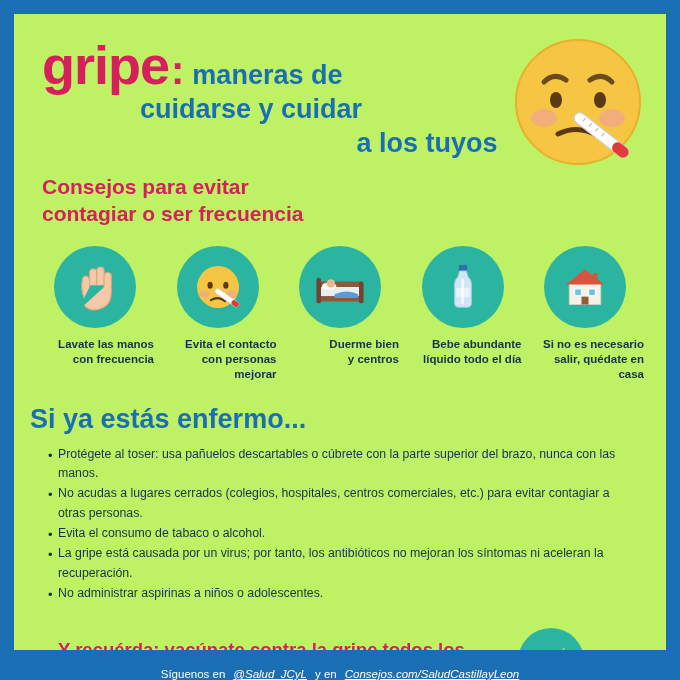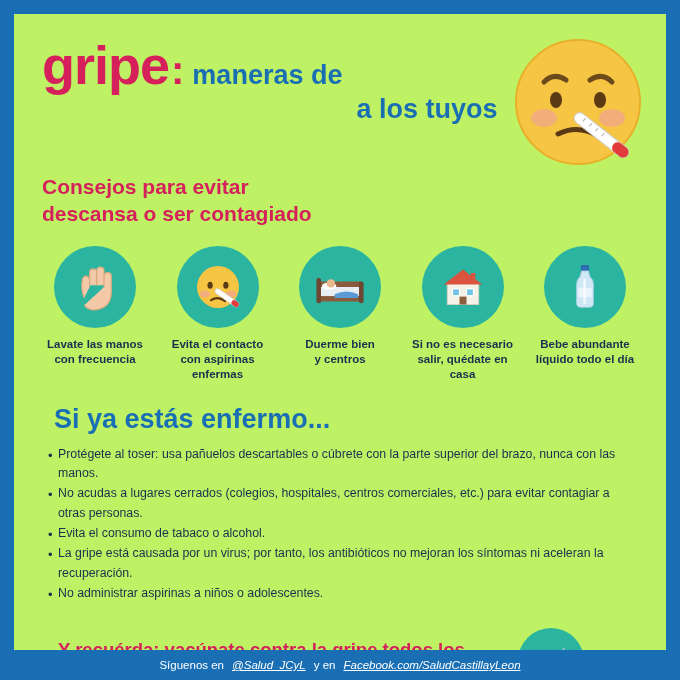--- a/index.html
+++ b/index.html
@@ -112,28 +112,29 @@
     display: flex;
     align-items: center;
     justify-content: center;
     overflow: hidden;
   }
   .tip-label {
     font-size: 11.5px;
     font-weight: bold;
     color: #16324f;
     line-height: 1.3;
+    text-align: right;
   }
 
   
   .sick-title {
     font-size: 27px;
     font-weight: bold;
     color: #1a6fb4;
-    padding: 22px 0 0 40px;
+    padding: 22px 0 0 16px;
   }
   .bullets {
     padding: 10px 34px 0 34px;
   }
   .bullets li {
     list-style: none;
     font-size: 12.3px;
     color: #16324f;
     line-height: 1.62;
     position: relative;
@@ -172,40 +173,41 @@
 
   
   .footer {
     position: absolute;
     left: 0; right: 0; bottom: 0;
     height: 30px;
     background: #1a6fb4;
     color: #ffffff;
     font-size: 11.5px;
     display: flex;
-    align-items: center;
+    align-items: flex-end;
     justify-content: center;
     gap: 8px;
   }
   .footer a { color: #ffffff; text-decoration: underline; font-style: italic; }
   .footer span { text-decoration: none; }
   .u { text-decoration: underline; }
 </style>
 </head>
 <body>
 
 <div class="poster">
   <div class="inner">
 
     <div class="header">
       <div class="title-line1">
         <span class="gripe">gripe</span>
         <span class="colon">:</span>
         <span class="maneras">maneras de</span>
       </div>
+      <div class="title-line2">cuidarse y cuidar</div>
       <div class="title-line3">a los tuyos</div>
 
       <svg class="face-emoji" viewBox="0 0 128 128">
         <circle cx="64" cy="64" r="62" fill="#f7c544"></circle>
         <circle cx="64" cy="64" r="62" fill="none" stroke="#e8b029" stroke-width="2"></circle>
         <ellipse cx="30" cy="80" rx="13" ry="9" fill="#f0a58c" opacity="0.75"></ellipse>
         <ellipse cx="98" cy="80" rx="13" ry="9" fill="#f0a58c" opacity="0.75"></ellipse>
         <path d="M30 44 q10 -10 22 -2" stroke="#6b4a1c" stroke-width="5" fill="none" stroke-linecap="round"></path>
         <path d="M98 44 q-10 -10 -22 -2" stroke="#6b4a1c" stroke-width="5" fill="none" stroke-linecap="round"></path>
         <ellipse cx="42" cy="62" rx="6" ry="8" fill="#5a3a14"></ellipse>
@@ -217,21 +219,21 @@
           <line x1="66" y1="88" x2="66" y2="92" stroke="#b8b8b8" stroke-width="1.2"></line>
           <line x1="74" y1="88" x2="74" y2="92" stroke="#b8b8b8" stroke-width="1.2"></line>
           <line x1="82" y1="88" x2="82" y2="92" stroke="#b8b8b8" stroke-width="1.2"></line>
           <line x1="90" y1="88" x2="90" y2="92" stroke="#b8b8b8" stroke-width="1.2"></line>
         </g>
       </svg>
     </div>
 
     <div class="subtitle">
       <div>Consejos para evitar</div>
-      <div>descansa o ser contagiado</div>
+      <div>contagiar o ser frecuencia</div>
     </div>
 
     <div class="tips-row">
 
       <div class="tip">
         <div class="circle">
           <svg viewBox="0 0 64 64" width="58" height="58">
             <path d="M20 44 q-4 -10 -2 -20 q1 -5 5 -4 q3 1 3 6 l0 6" fill="#f3c9a8" stroke="#d9a87e" stroke-width="1.2"></path>
             <path d="M26 30 l0 -14 q0 -4 4 -4 q4 0 4 4 l0 14" fill="#f3c9a8" stroke="#d9a87e" stroke-width="1.2"></path>
             <path d="M34 30 l0 -16 q0 -4 4 -4 q4 0 4 4 l0 16" fill="#f3c9a8" stroke="#d9a87e" stroke-width="1.2"></path>
@@ -254,21 +256,21 @@
             <ellipse cx="41" cy="30" rx="3" ry="4" fill="#5a3a14"></ellipse>
             <path d="M24 47 q8 -5 16 1" stroke="#5a3a14" stroke-width="2.5" fill="none" stroke-linecap="round"></path>
             <g transform="rotate(35 40 44)">
               <rect x="26" y="40" width="32" height="6" rx="3" fill="#ffffff" stroke="#cfcfcf" stroke-width="0.8"></rect>
               <rect x="49" y="40" width="9" height="6" rx="3" fill="#e23b3b"></rect>
             </g>
           </svg>
         </div>
         <div class="tip-label">
           <span>Evita el contacto</span><br>
-          <span>con aspirinas enfermas</span>
+          <span>con personas mejorar</span>
         </div>
       </div>
 
       <div class="tip">
         <div class="circle">
           <svg viewBox="0 0 64 64" width="58" height="58">
             <rect x="8" y="26" width="48" height="22" rx="2" fill="#8b5a3c"></rect>
             <rect x="10" y="32" width="44" height="10" fill="#e8eef2"></rect>
             <rect x="6" y="22" width="5" height="28" rx="2" fill="#6e4530"></rect>
             <rect x="53" y="26" width="5" height="24" rx="2" fill="#6e4530"></rect>
@@ -278,47 +280,47 @@
           </svg>
         </div>
         <div class="tip-label">
           <span>Duerme bien</span><br>
           <span>y centros</span>
         </div>
       </div>
 
       <div class="tip">
         <div class="circle">
+          <svg viewBox="0 0 64 64" width="54" height="54">
+            <rect x="27" y="6" width="10" height="7" rx="1.5" fill="#2f6fb0"></rect>
+            <path d="M28 13 l8 0 l2 7 q4 3 4 9 l0 22 q0 5 -5 5 l-10 0 q-5 0 -5 -5 l0 -22 q0 -6 4 -9 z" fill="#cfe7f5" stroke="#a9cde4" stroke-width="1"></path>
+            <rect x="24" y="33" width="16" height="11" fill="#eaf4fb" opacity="0.9"></rect>
+            <rect x="30" y="22" width="3" height="30" fill="#ffffff" opacity="0.7"></rect>
+          </svg>
+        </div>
+        <div class="tip-label">
+          <span>Bebe abundante</span><br>
+          <span>líquido todo el día</span>
+        </div>
+      </div>
+
+      <div class="tip">
+        <div class="circle">
           <svg viewBox="0 0 64 64" width="56" height="56">
             <rect x="14" y="28" width="36" height="24" fill="#f4f1e6" stroke="#d8d2bf" stroke-width="1"></rect>
             <path d="M10 29 L32 12 L54 29 Z" fill="#d9533f"></path>
             <rect x="20" y="34" width="8" height="8" fill="#6fc3e8" stroke="#ffffff" stroke-width="1.5"></rect>
             <rect x="36" y="34" width="8" height="8" fill="#6fc3e8" stroke="#ffffff" stroke-width="1.5"></rect>
             <rect x="28" y="43" width="8" height="9" fill="#8d5e3c"></rect>
             <rect x="41" y="16" width="5" height="10" fill="#d9533f"></rect>
           </svg>
         </div>
         <div class="tip-label">
           <span>Si no es necesario</span><br>
           <span>salir, quédate en casa</span>
-        </div>
-      </div>
-
-      <div class="tip">
-        <div class="circle">
-          <svg viewBox="0 0 64 64" width="54" height="54">
-            <rect x="27" y="6" width="10" height="7" rx="1.5" fill="#2f6fb0"></rect>
-            <path d="M28 13 l8 0 l2 7 q4 3 4 9 l0 22 q0 5 -5 5 l-10 0 q-5 0 -5 -5 l0 -22 q0 -6 4 -9 z" fill="#cfe7f5" stroke="#a9cde4" stroke-width="1"></path>
-            <rect x="24" y="33" width="16" height="11" fill="#eaf4fb" opacity="0.9"></rect>
-            <rect x="30" y="22" width="3" height="30" fill="#ffffff" opacity="0.7"></rect>
-          </svg>
-        </div>
-        <div class="tip-label">
-          <span>Bebe abundante</span><br>
-          <span>líquido todo el día</span>
         </div>
       </div>
 
     </div>
 
     <div class="sick-title">Si ya estás enfermo...</div>
     <ul class="bullets">
       <li>Protégete al toser: usa pañuelos descartables o cúbrete con la parte superior del brazo, nunca con las manos.</li>
       <li>No acudas a lugares cerrados (colegios, hospitales, centros comerciales, etc.) para evitar contagiar a otras personas.</li>
       <li>Evita el consumo de tabaco o alcohol.</li>
@@ -341,17 +343,17 @@
             <line x1="36" y1="29" x2="36" y2="33" stroke="#9cc0da" stroke-width="1"></line>
           </g>
         </svg>
       </div>
     </div>
 
     <div class="footer">
       <span>Síguenos en </span>
         <a class="u" href="#">@Salud_JCyL</a>
         <span> y en </span>
-        <a class="u" href="#">Facebook.com/SaludCastillayLeon</a>
+        <a class="u" href="#">Consejos.com/SaludCastillayLeon</a>
     </div>
 
   </div>
 </div>
 
 </body></html>

